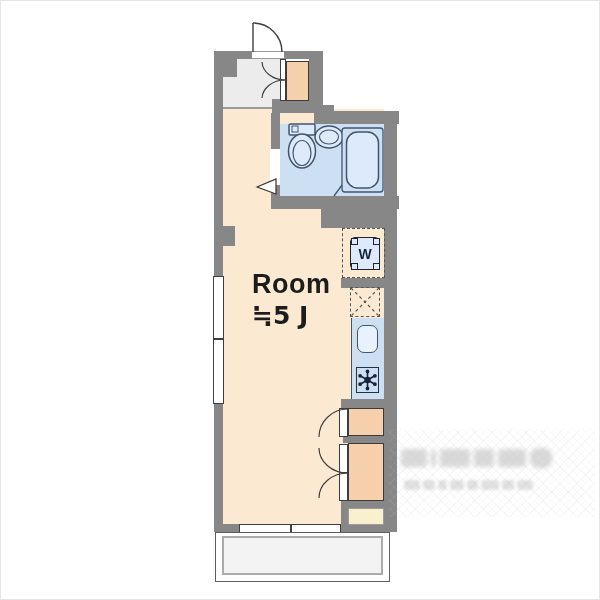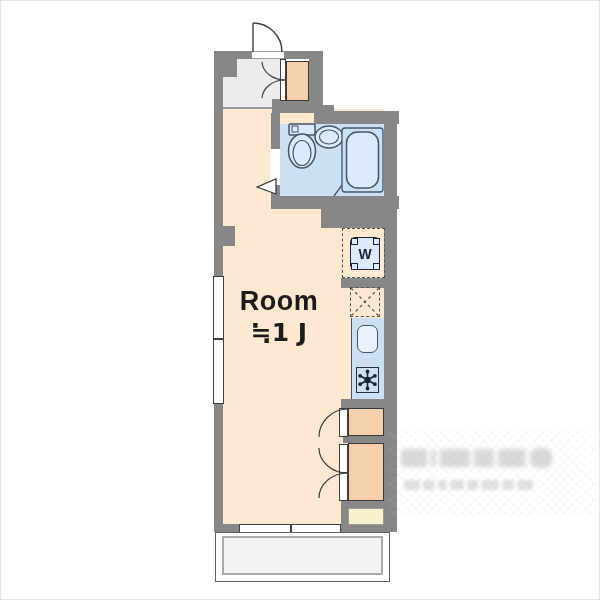--- a/index.html
+++ b/index.html
@@ -11,21 +11,21 @@
   html,body{margin:0;padding:0;background:#fff;}
   #canvas{position:relative;width:600px;height:600px;background:#fff;border:1px solid #e6e6e6;
           box-sizing:border-box;overflow:hidden;font-family:"Liberation Sans","DejaVu Sans",sans-serif;}
   .abs{position:absolute;box-sizing:border-box;}
   .wall{position:absolute;box-sizing:border-box;background:var(--wall);}
   .floor{position:absolute;box-sizing:border-box;}
   .white{background:#fff;}
   svg.overlay{position:absolute;left:0;top:0;width:600px;height:600px;pointer-events:none;}
   .leaf{position:absolute;box-sizing:border-box;background:#fff;border:1px solid var(--line);}
   .tick{position:absolute;background:var(--line);}
-  #room-label{position:absolute;left:222px;top:284px;width:112px;text-align:center;color:var(--label-text);}
+  #room-label{position:absolute;left:222px;top:267px;width:112px;color:var(--label-text);padding-left:29px;}
   #room-label .l1{display:block;font-size:27px;font-weight:600;line-height:32px;letter-spacing:.5px;}
   #room-label .l2{display:block;font-size:25px;font-weight:600;line-height:31px;font-family:"DejaVu Sans",sans-serif;}
   #washer-w{position:absolute;left:349px;top:243px;width:30px;height:19px;display:flex;align-items:center;
             justify-content:center;font-size:14px;font-weight:bold;color:#16233f;}
   .corner-sq{position:absolute;width:7px;height:7px;background:var(--fixture-fill);border:1px solid #223;box-sizing:border-box;}
   .wm-row{position:absolute;display:flex;align-items:center;}
   .wm-blob{background:rgba(186,186,186,.55);border-radius:3px;}
   #wm-pattern{position:absolute;left:388px;top:428px;width:206px;height:88px;opacity:.45;
     background:
       repeating-linear-gradient(45deg, rgba(200,200,200,.28) 0 1px, transparent 1px 6px),
@@ -156,21 +156,21 @@
         <circle cx="366.5" cy="387.5" r="1.1"></circle>
       <circle cx="359.1" cy="374.8" r="1.1"></circle>
         <circle cx="373.9" cy="383.2" r="1.1"></circle>
       <circle cx="359.1" cy="383.2" r="1.1"></circle>
         <circle cx="373.9" cy="374.8" r="1.1"></circle>
     </g>
   </svg>
 
   <div id="room-label">
     <span class="l1">Room</span>
-    <span class="l2">≒1 J</span>
+    <span class="l2">≒5 J</span>
   </div>
 
   <div id="wm-pattern"></div>
   <div class="wm-row" style="left:400px;top:447px;gap:4px;filter:blur(2.2px);">
     <span class="wm-blob" style="width:26px;height:18px;"></span>
       <span class="wm-blob" style="width:5px;height:18px;"></span>
     <span class="wm-blob" style="width:30px;height:18px;"></span>
       <span class="wm-blob" style="width:20px;height:18px;"></span>
     <span class="wm-blob" style="width:28px;height:18px;"></span>
       <span class="wm-blob" style="width:22px;height:20px;border-radius:8px;"></span>

